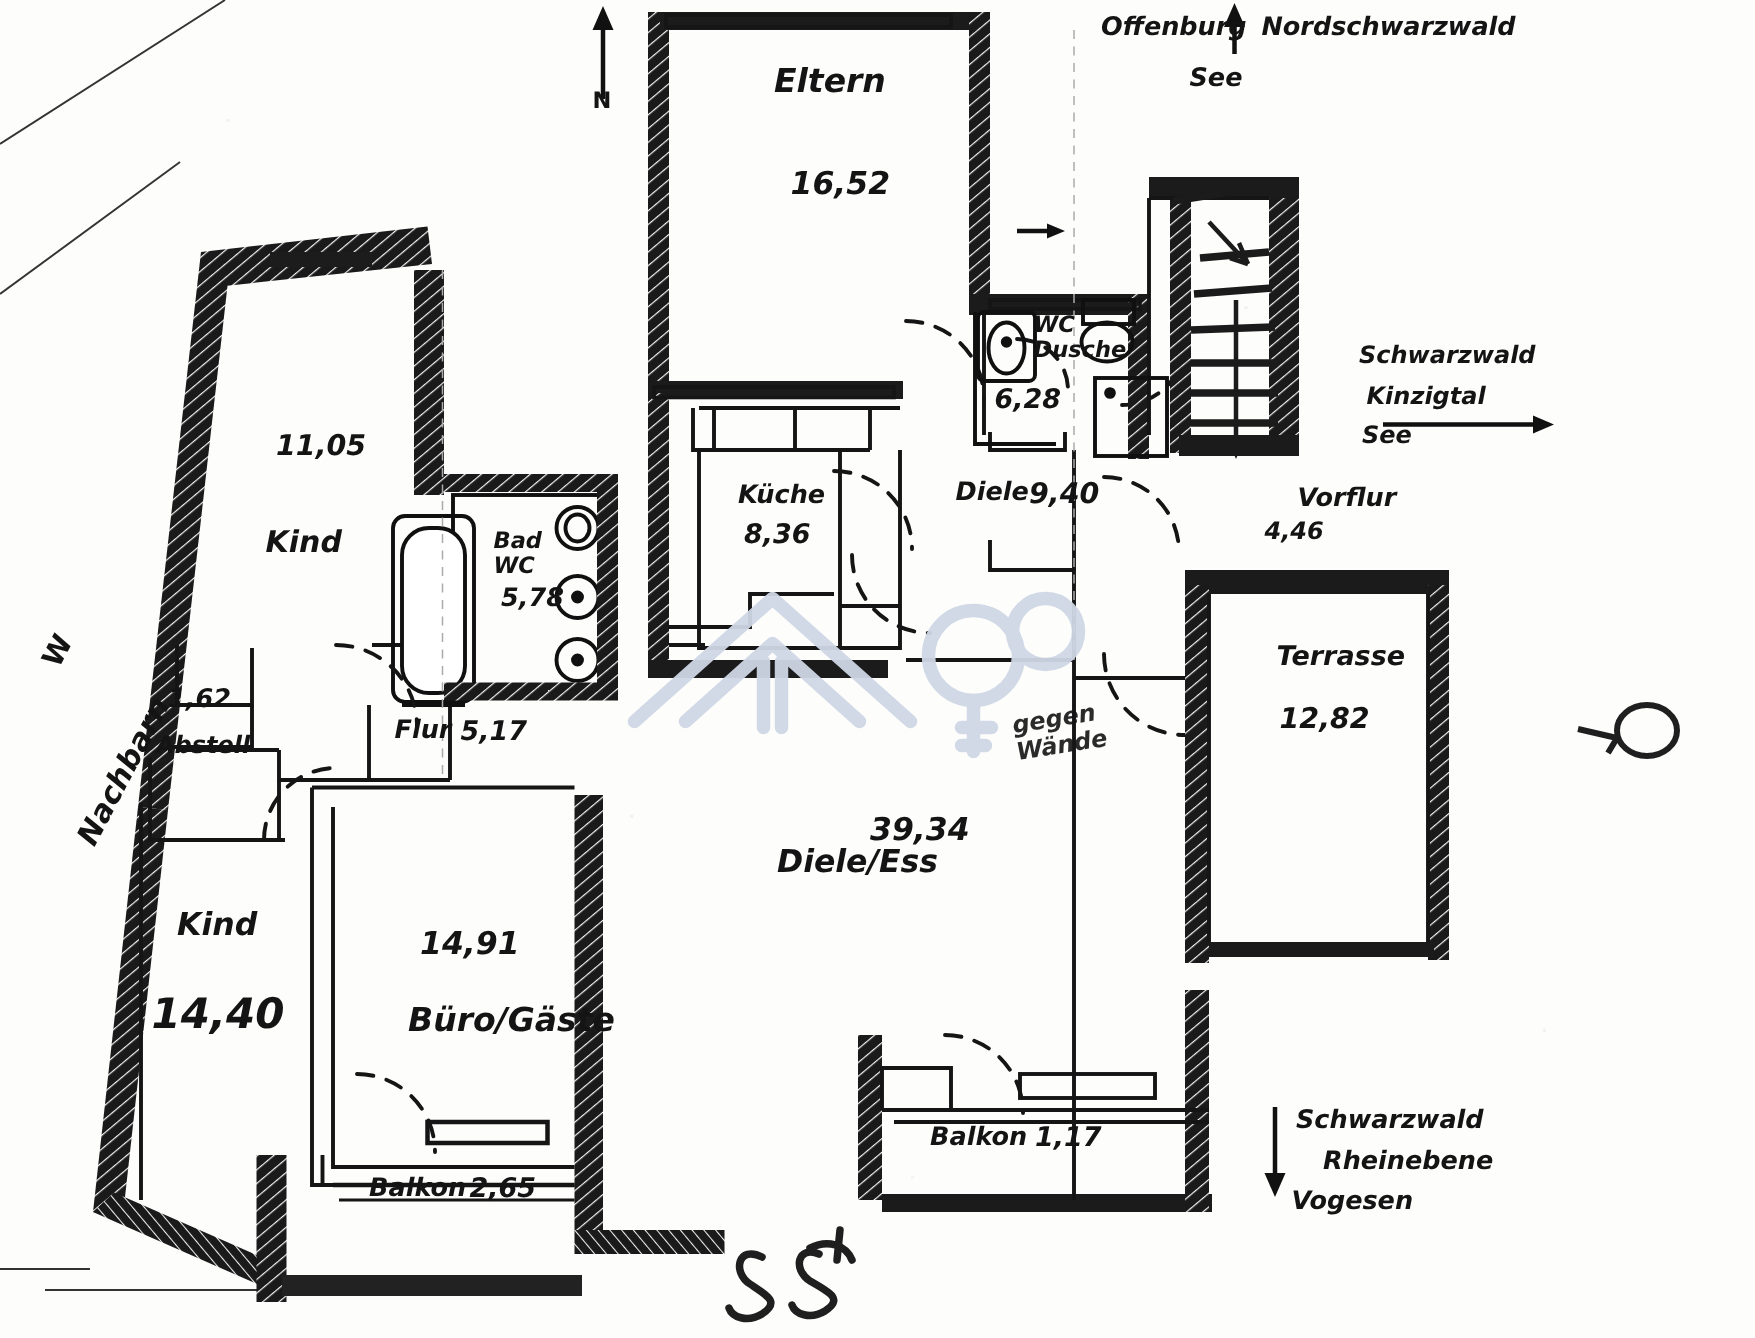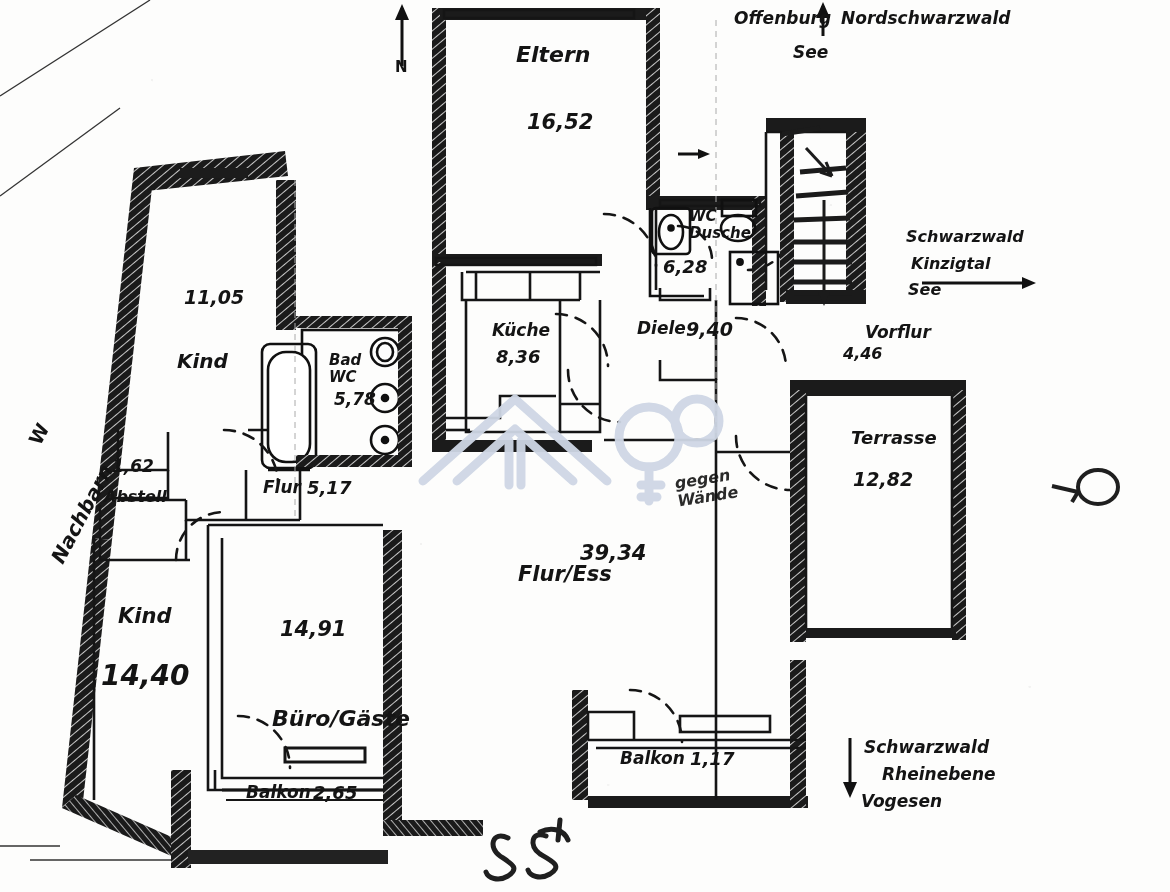--- a/index.html
+++ b/index.html
@@ -309,24 +309,24 @@
   <div class="lbl" style="left:112px;top:456px;font-size:17px;">1,62</div>
   <div class="lbl" style="left:104px;top:487px;font-size:16px;">Abstell</div>
 
   <div class="lbl" style="left:263px;top:477px;font-size:17px;">Flur</div>
   <div class="lbl" style="left:307px;top:477px;font-size:18px;">5,17</div>
 
   <div class="lbl" style="left:118px;top:604px;font-size:21px;">Kind</div>
   <div class="lbl" style="left:101px;top:659px;font-size:28px;">14,40</div>
 
   <div class="lbl" style="left:280px;top:617px;font-size:21px;">14,91</div>
-  <div class="lbl" style="left:272px;top:668px;font-size:22px;margin-top:38px;">Büro/Gäste</div>
+  <div class="lbl" style="left:272px;top:668px;font-size:22px;">Büro/Gäste</div>
 
   <div class="lbl" style="left:580px;top:541px;font-size:21px;">39,34</div>
-  <div class="lbl" style="left:518px;top:562px;font-size:21px;">Flur/Ess</div>
+  <div class="lbl" style="left:518px;top:562px;font-size:21px;">Diele/Ess</div>
 
   <div class="lbl" style="left:246px;top:782px;font-size:17px;">Balkon</div>
   <div class="lbl" style="left:313px;top:782px;font-size:18px;">2,65</div>
 
   <div class="lbl" style="left:620px;top:748px;font-size:17px;">Balkon</div>
   <div class="lbl" style="left:690px;top:748px;font-size:18px;">1,17</div>
 
   <div class="lbl n" style="left:395px;top:58px;font-size:15px;">N</div>
   <div class="lbl n vert" style="left:24px;top:438px;font-size:19px;transform:rotate(-62deg);">W</div>
 

